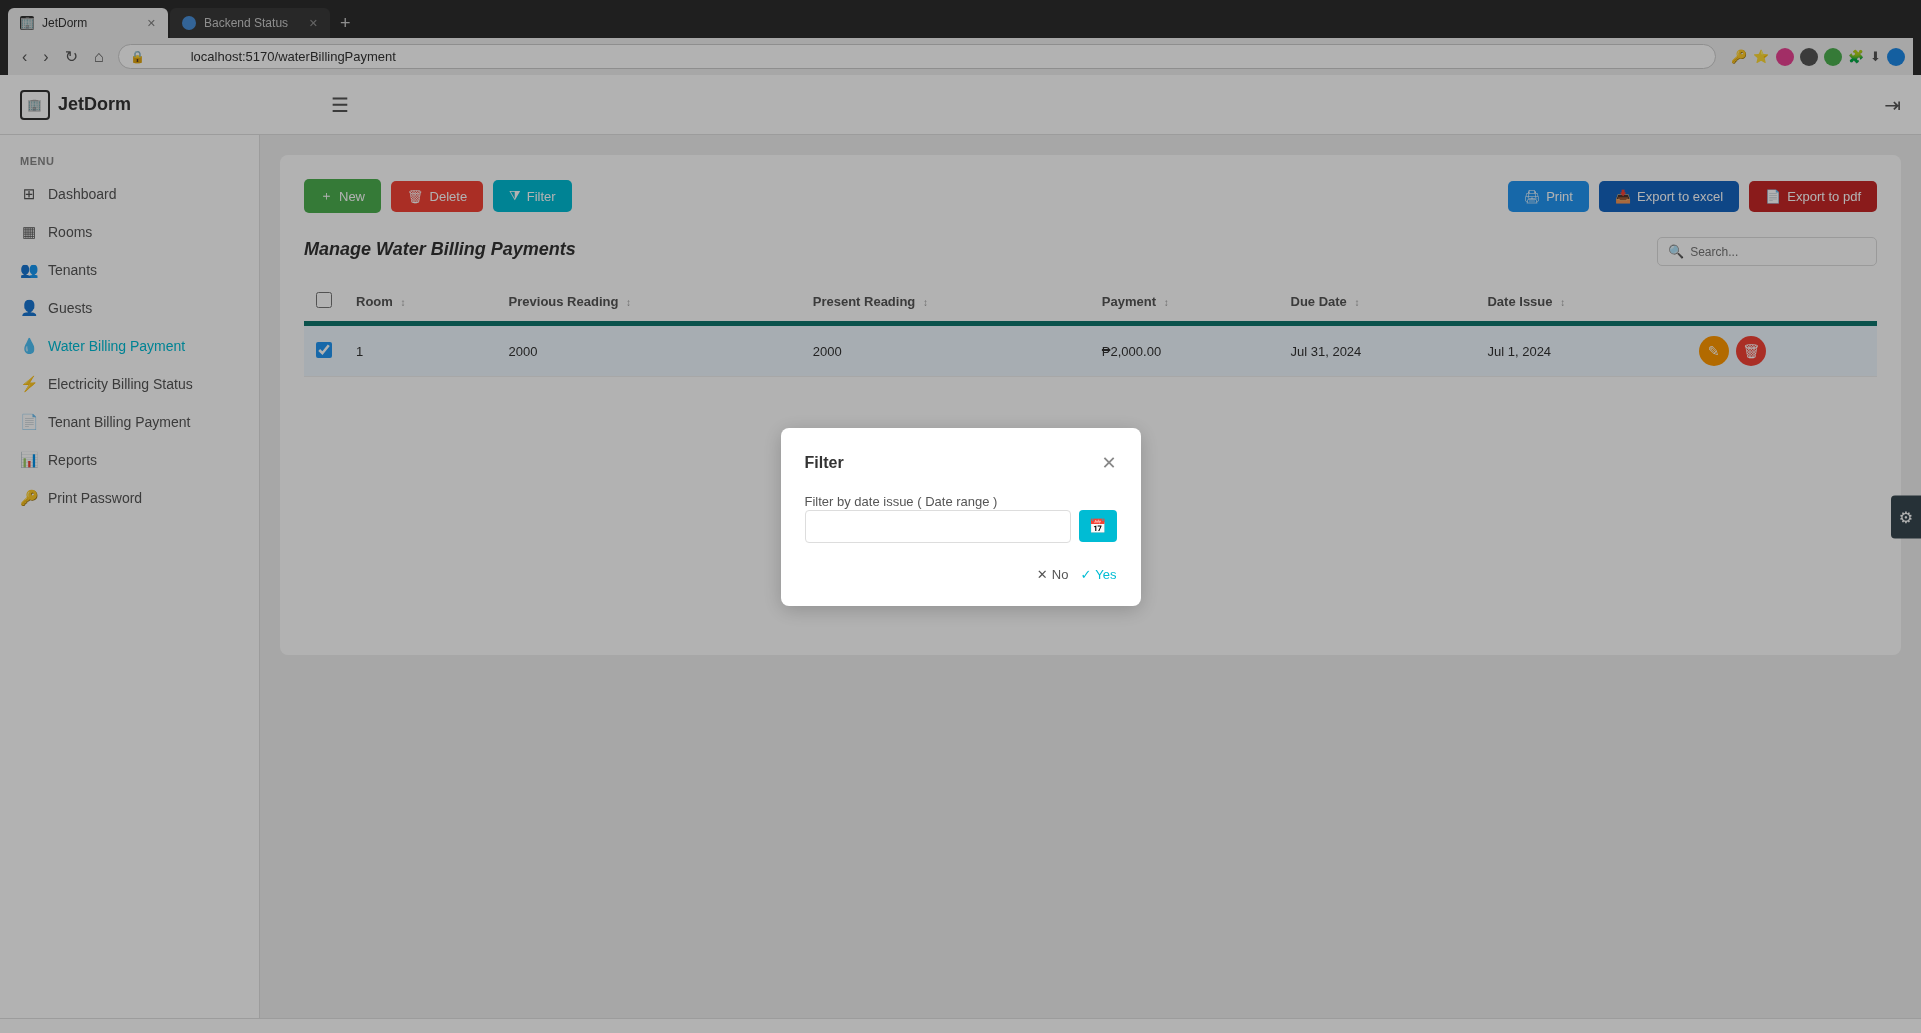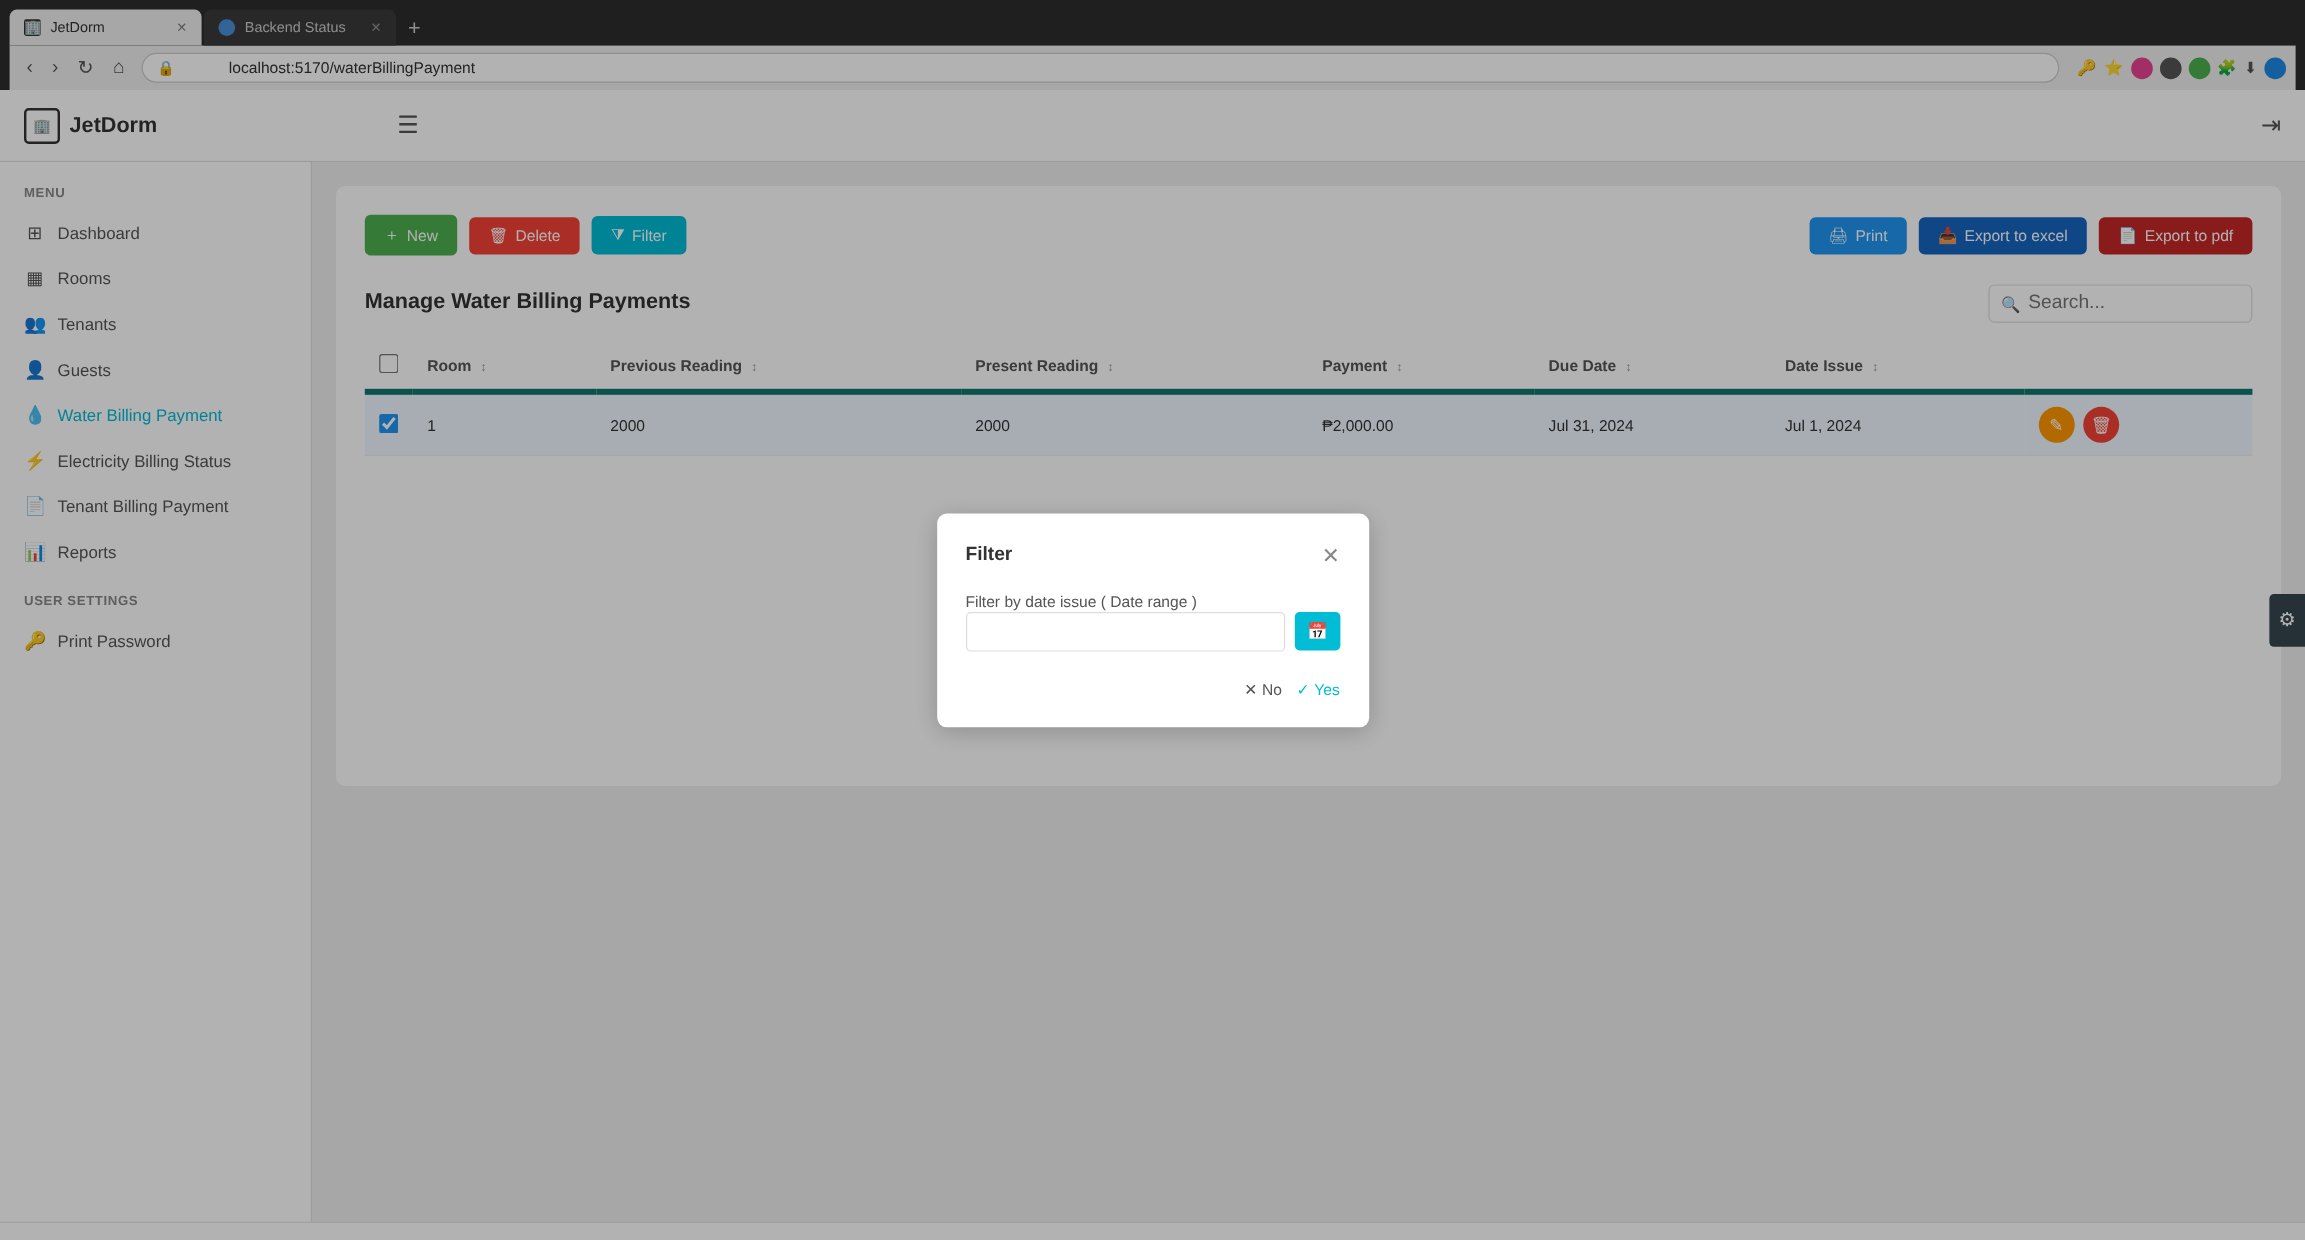--- a/index.html
+++ b/index.html
@@ -47,21 +47,21 @@
     .btn-red { background: #f44336; }
     .btn-teal { background: #00bcd4; }
     .btn-blue { background: #2196f3; }
     .btn-darkblue { background: #1565c0; }
     .btn-darkred { background: #c62828; }
     .toolbar-right { margin-left: auto; display: flex; gap: 10px; }
 
     .page-title { font-size: 18px; font-weight: 600; color: #333; margin-bottom: 16px; }
 
     .search-bar { margin-left: auto; display: flex; align-items: center; border: 1px solid #ddd; border-radius: 5px; padding: 6px 10px; gap: 6px; width: 220px; }
-    .search-input { border: none; outline: none; font-size: 16px; width: 100%; }
+    .search-input { border: none; outline: none; font-size: 12px; width: 100%; }
 
     table { width: 100%; border-collapse: collapse; }
     thead { }
     th { text-align: left; padding: 10px 12px; font-size: 13px; font-weight: 600; color: #555; border-bottom: 5px solid #0f766e; white-space: nowrap; }
     td { padding: 10px 12px; font-size: 13px; color: #333; border-bottom: 1px solid #f0f0f0; }
     .sort-icon { font-size: 10px; color: #999; margin-left: 4px; }
     .checkbox { width: 16px; height: 16px; accent-color: #2196f3; }
     .action-btn { width: 30px; height: 30px; border: none; border-radius: 50%; cursor: pointer; color: white; font-size: 14px; display: inline-flex; align-items: center; justify-content: center; }
     .action-edit { background: #ff9800; }
     .action-delete { background: #f44336; }
@@ -173,21 +173,20 @@
     </div>
     <div class="sidebar-item">
       <span class="icon">📄</span>
       <span>Tenant Billing Payment</span>
     </div>
     <div class="sidebar-item">
       <span class="icon">📊</span>
       <span>Reports</span>
     </div>
 
-    <div class="user-settings-title">USER SETTINGS</div>
     <div class="sidebar-item">
       <span class="icon">🔑</span>
       <span>Print Password</span>
     </div>
   </div>
 
   <div class="main-content">
     <div class="content-card">
 
       <div class="toolbar">
@@ -213,21 +212,21 @@
             <span>Export to excel</span>
           </button>
           <button class="btn btn-darkred">
             <span>📄</span>
             <span>Export to pdf</span>
           </button>
         </div>
       </div>
 
       <div style="display:flex; align-items:center; margin-bottom:16px;">
-        <h2 class="page-title" style="margin-bottom:4px;">Manage Water Billing Payments</h2>
+        <h2 class="page-title" style="margin-bottom:4px;font-style:italic;">Manage Water Billing Payments</h2>
         <div class="search-bar" style="margin-left:auto;">
           <span style="color:#888; font-size:13px;">🔍</span>
           <input class="search-input" type="text" placeholder="Search..." style="">
         </div>
       </div>
 
       <table>
         <thead>
           <tr>
             <th class="checkbox-col">

